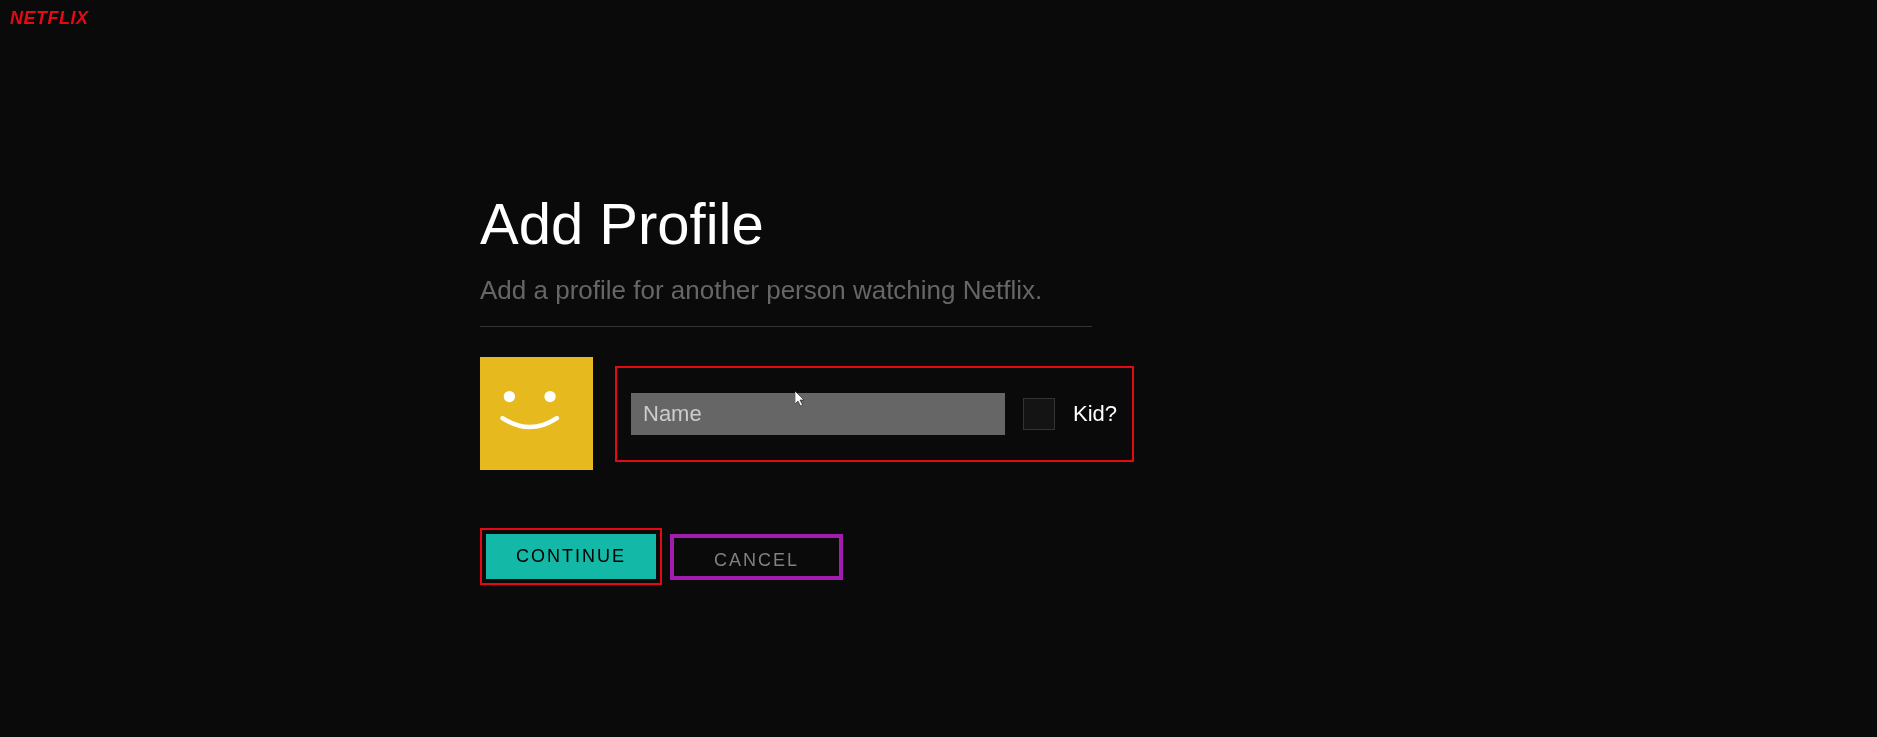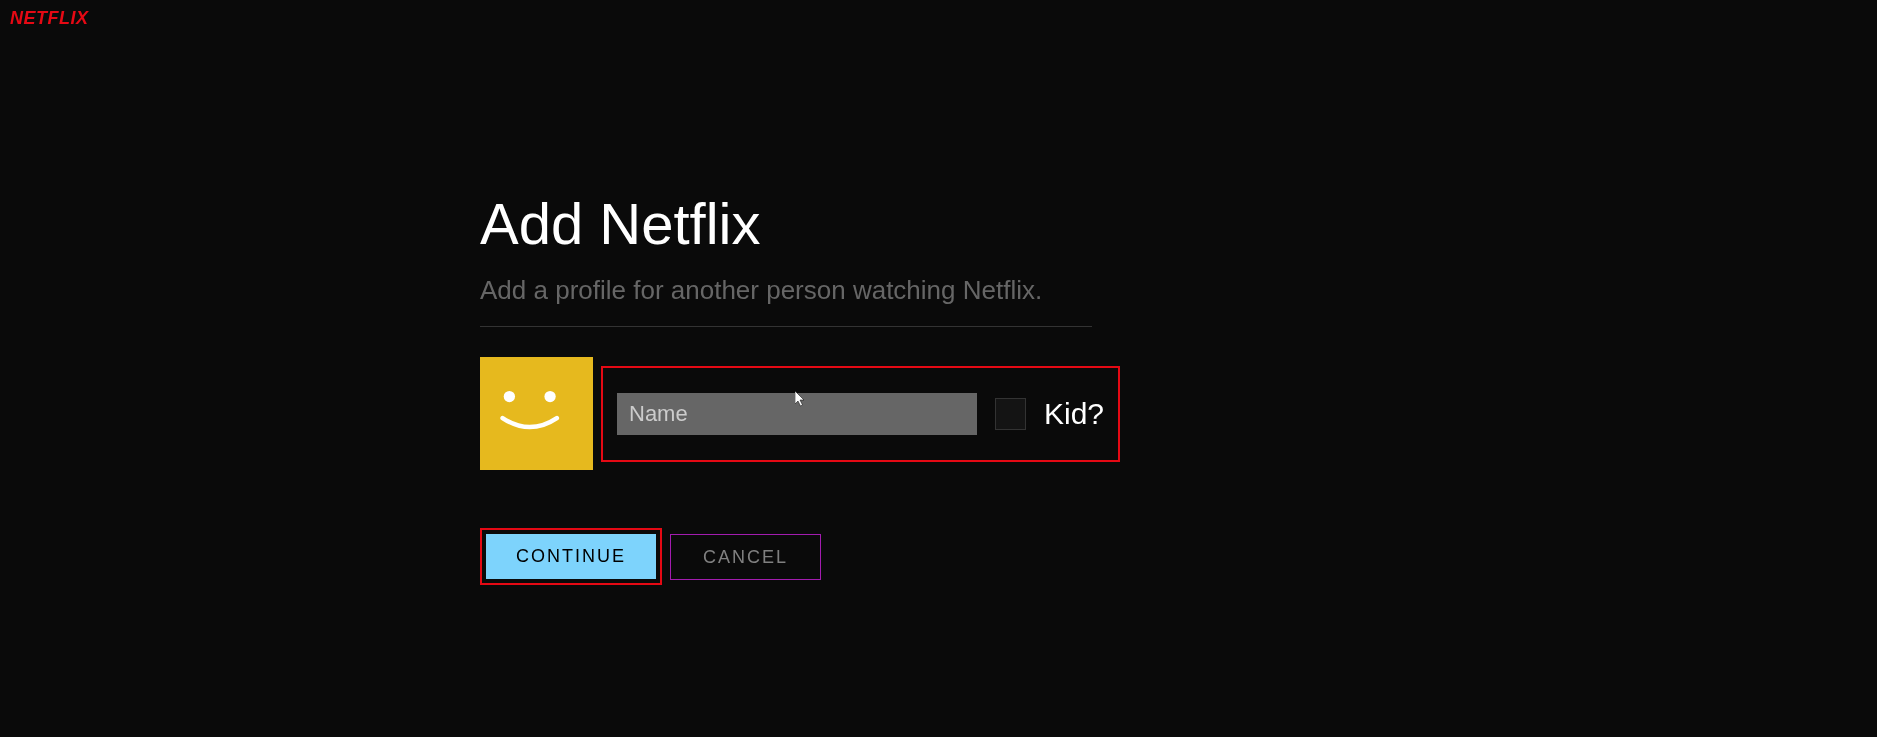--- a/index.html
+++ b/index.html
@@ -41,21 +41,21 @@
     }
     .divider {
       border: none;
       border-top: 1px solid #333;
       margin: 0 0 30px 0;
       width: 612px;
     }
     .profile-row {
       display: flex;
       align-items: center;
-      gap: 8px;
+      gap: 22px;
     }
     .avatar {
       width: 113px;
       height: 113px;
       background: #e6b91e;
       display: flex;
       align-items: center;
       justify-content: center;
       flex-shrink: 0;
     }
@@ -83,46 +83,46 @@
     .kid-checkbox {
       width: 32px;
       height: 32px;
       border: 1px solid #333;
       background: #141414;
       appearance: none;
       cursor: pointer;
     }
     .kid-label {
       color: #fff;
-      font-size: 30px;
+      font-size: 22px;
     }
     .button-row {
       display: flex;
       gap: 8px;
       margin-top: 58px;
     }
     .continue-wrap {
       border: 2px solid #e50914;
       padding: 4px;
     }
     .btn-continue {
-      background: #7dd3fc;
+      background: #14b8a6;
       color: #000;
       border: none;
       padding: 12px 30px;
       font-size: 18px;
       font-weight: 500;
       letter-spacing: 2px;
       cursor: pointer;
     }
     .btn-cancel {
       background: transparent;
       color: #808080;
-      border: 1px solid #a21caf;
-      padding: 12px 32px;
+      border: 4px solid #a21caf;
+      padding: 12px 40px;
       font-size: 18px;
       letter-spacing: 2px;
       cursor: pointer;
       align-self: center;
       height: 46px;
     }
     .cursor {
       position: absolute;
       left: 795px;
       top: 391px;
@@ -130,21 +130,21 @@
       color: #fff;
       pointer-events: none;
     }
   </style>
 </head>
 <body>
 
 <div class="logo">NETFLIX</div>
 
 <div class="container">
-  <h1 class="page-title">Add Netflix</h1>
+  <h1 class="page-title">Add Profile</h1>
   <p class="subtitle">Add a profile for another person watching Netflix.</p>
   <hr class="divider">
 
   <div class="profile-row">
     <div class="avatar">
       <svg viewBox="0 0 100 100">
         <rect width="100" height="100" fill="#e6b91e"></rect>
         <circle cx="26" cy="35" r="5" fill="#fff"></circle>
         <circle cx="62" cy="35" r="5" fill="#fff"></circle>
         <path d="M 20 54 Q 44 70 68 54" stroke="#fff" stroke-width="4" fill="none" stroke-linecap="round"></path>

